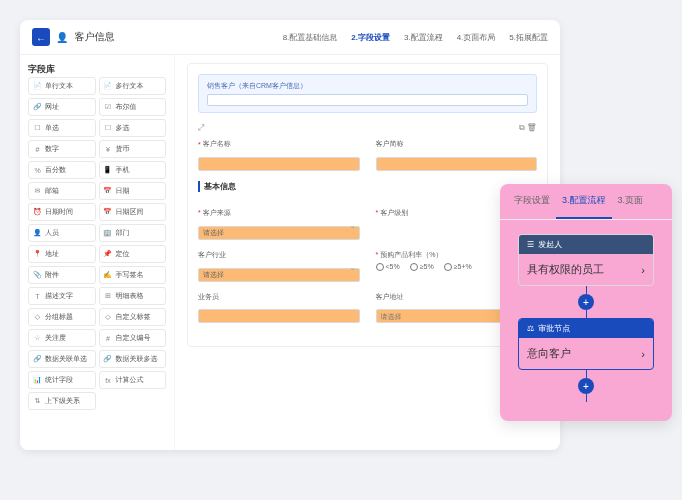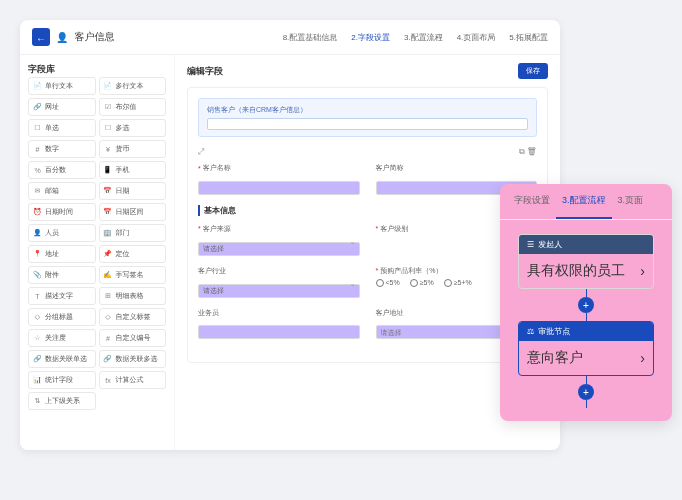--- a/index.html
+++ b/index.html
@@ -5,58 +5,58 @@
 *{margin:0;padding:0;box-sizing:border-box;font-family:-apple-system,BlinkMacSystemFont,"Segoe UI",Arial,sans-serif}
 body{background:#f0f2f5;width:682px;height:500px;position:relative;overflow:hidden}
 .main-card{position:absolute;top:20px;left:20px;width:540px;height:430px;background:#fff;border-radius:8px;box-shadow:0 2px 8px rgba(0,0,0,0.08);display:flex;flex-direction:column;overflow:hidden}
 .header{display:flex;align-items:center;justify-content:space-between;padding:8px 12px;border-bottom:1px solid #f0f0f0}
 .header-left{display:flex;align-items:center;gap:6px}
 .back-btn{width:18px;height:18px;background:#1a4bbd;border-radius:3px;display:flex;align-items:center;justify-content:center;color:#fff;font-size:10px;cursor:pointer}
 .user-icon{color:#666;font-size:10px}
 .header-title{font-size:10px;color:#333}
 .steps{display:flex;gap:14px}
 .step{font-size:8px;color:#666;cursor:pointer}
-.step.active{color:#1a4bbd;font-weight:400}
+.step.active{color:#1a4bbd;font-weight:700}
 .body{display:flex;flex:1;overflow:hidden}
 .sidebar{width:155px;padding:8px;background:#fff;border-right:1px solid #f5f5f5;overflow-y:auto}
 .sidebar-title{font-size:9px;font-weight:600;margin-bottom:1px;color:#333}
 .field-grid{display:grid;grid-template-columns:1fr 1fr;gap:3px}
 .field-item{display:flex;align-items:center;gap:3px;padding:3px 4px;border:1px solid #e8e8e8;border-radius:3px;font-size:7px;color:#555;cursor:pointer;background:#fff}
 .field-item .fi-icon{font-size:7px;color:#888;width:9px;text-align:center}
 .content{flex:1;padding:8px 12px;overflow-y:auto}
 .content-header{display:flex;justify-content:space-between;align-items:center;margin-bottom:8px}
 .content-title{font-size:9px;font-weight:600;color:#333}
 .save-btn{background:#1a4bbd;color:#fff;border:none;padding:3px 8px;border-radius:3px;font-size:7px;cursor:pointer}
 .form-panel{border:1px solid #eee;border-radius:4px;padding:10px}
 .selected-box{background:#f0f5ff;border:1px solid #d0e0ff;border-radius:3px;padding:6px 8px;margin-bottom:10px}
 .selected-label{font-size:7px;color:#4a6db5;margin-bottom:3px}
 .selected-input{width:100%;height:12px;background:#fff;border:1px solid #c0d4f0;border-radius:2px}
 .box-tools{display:flex;justify-content:space-between;margin-bottom:6px;font-size:8px;color:#888}
 .form-row{display:flex;gap:16px;margin-bottom:10px}
 .form-col{flex:1}
 .form-label{font-size:7px;color:#666;margin-bottom:3px;display:flex;align-items:center;gap:2px}
 .req{color:#d93025}
-.form-input{width:100%;height:14px;border:1px solid #d9d9d9;border-radius:2px;font-size:7px;padding:0 4px;color:#666;background:#c4b5fd}
+.form-input{width:100%;height:14px;border:1px solid #d9d9d9;border-radius:2px;font-size:7px;padding:0 4px;color:#666;background:#fdba74}
 .form-select{position:relative}
 .form-select::after{content:"⌄";position:absolute;right:4px;top:1px;font-size:7px;color:#999}
-.section-title{font-size:8px;font-weight:600;color:#333;margin:8px 0 8px;border-left:2px solid #1a4bbd;padding-left:4px}
+.section-title{font-size:8px;font-weight:600;color:#333;margin:8px 0 16px;border-left:2px solid #1a4bbd;padding-left:4px}
 .radio-group{display:flex;gap:10px;font-size:7px;color:#666;align-items:center}
 .radio-opt{display:flex;align-items:center;gap:2px}
 .radio-opt input{width:8px;height:8px}
 
 .float-card{position:absolute;top:184px;left:500px;width:172px;height:237px;background:#f9a8d4;border-radius:8px;box-shadow:0 4px 16px rgba(0,0,0,0.12)}
 .float-tabs{display:flex;border-bottom:1px solid #eee;padding:0 8px}
 .float-tab{padding:10px 6px;font-size:9px;color:#666;cursor:pointer;white-space:nowrap}
 .float-tab.active{color:#1a4bbd;border-bottom:2px solid #1a4bbd}
 .flow{padding:14px 18px}
 .flow-box{border:1px solid #d9d9d9;border-radius:4px;overflow:hidden;margin-bottom:0}
 .flow-box.active{border-color:#1a4bbd}
 .flow-head{background:#38517a;color:#fff;font-size:8px;padding:4px 8px;display:flex;align-items:center;gap:4px}
 .flow-box.active .flow-head{background:#1a4bbd}
-.flow-body{padding:8px;display:flex;justify-content:space-between;align-items:center;font-size:14px;color:#333;cursor:pointer}
+.flow-body{padding:8px;display:flex;justify-content:space-between;align-items:center;font-size:11px;color:#333;cursor:pointer}
 .flow-conn{display:flex;flex-direction:column;align-items:center;height:32px;position:relative}
 .flow-line{width:1px;flex:1;background:#1a4bbd}
 .flow-plus{width:16px;height:16px;background:#1a4bbd;border-radius:50%;color:#fff;display:flex;align-items:center;justify-content:center;font-size:10px;cursor:pointer;position:relative;z-index:1}
 </style>
 </head>
 <body>
 
 <div class="main-card">
   <div class="header">
     <div class="header-left">
@@ -196,24 +196,20 @@
             <span class="fi-icon">fx</span>
             <span>计算公式</span>
           </div>
           <div class="field-item">
             <span class="fi-icon">⇅</span>
             <span>上下级关系</span>
           </div>
         </div>
     </div>
     <div class="content">
-      <div class="content-header">
-        <span class="content-title">编辑字段</span>
-        <button class="save-btn">保存</button>
-      </div>
       <div class="form-panel">
         <div class="selected-box">
           <div class="selected-label">销售客户（来自CRM客户信息）</div>
           <div class="selected-input"></div>
         </div>
         <div class="box-tools">
           <span>⤢</span>
           <span><span>⧉</span> <span>🗑</span></span>
         </div>
         <div class="form-row">

